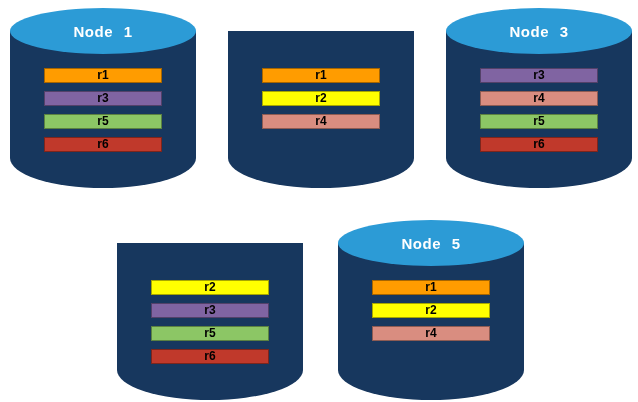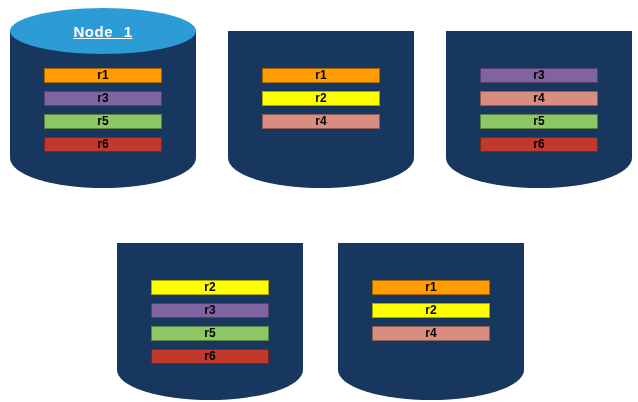--- a/index.html
+++ b/index.html
@@ -51,21 +51,20 @@
     align-items: center;
     justify-content: center;
   }
   .cyl-title {
     color: var(--title-color);
     font-size: 15px;
     font-weight: 700;
     word-spacing: 6px;
     letter-spacing: 0.5px;
     user-select: none;
-    text-decoration: underline;
   }
   .bars {
     position: absolute;
     left: 0; right: 0;
     top: 60px;
     display: flex;
     flex-direction: column;
     align-items: center;
     gap: 8px;
   }
@@ -100,37 +99,43 @@
     <div class="cyl pos-1">
     <div class="cyl-body"></div>
     <div class="bars">
         <div class="bar" style="background: rgb(255, 156, 0);">r1</div>
         <div class="bar" style="background: rgb(255, 255, 0);">r2</div>
         <div class="bar" style="background: rgb(217, 141, 128);">r4</div>
       </div>
   </div>
     <div class="cyl pos-2">
     <div class="cyl-body"></div>
+    <div class="cyl-top">
+      <span class="cyl-title">Node 3</span>
+    </div>
     <div class="bars">
         <div class="bar" style="background: rgb(128, 100, 162);">r3</div>
         <div class="bar" style="background: rgb(217, 141, 128);">r4</div>
         <div class="bar" style="background: rgb(140, 198, 101);">r5</div>
         <div class="bar" style="background: rgb(192, 57, 43);">r6</div>
       </div>
   </div>
     <div class="cyl pos-3">
     <div class="cyl-body"></div>
     <div class="bars">
         <div class="bar" style="background: rgb(255, 255, 0);">r2</div>
         <div class="bar" style="background: rgb(128, 100, 162);">r3</div>
         <div class="bar" style="background: rgb(140, 198, 101);">r5</div>
         <div class="bar" style="background: rgb(192, 57, 43);">r6</div>
       </div>
   </div>
     <div class="cyl pos-4">
     <div class="cyl-body"></div>
+    <div class="cyl-top">
+      <span class="cyl-title">Node 5</span>
+    </div>
     <div class="bars">
         <div class="bar" style="background: rgb(255, 156, 0);">r1</div>
         <div class="bar" style="background: rgb(255, 255, 0);">r2</div>
         <div class="bar" style="background: rgb(217, 141, 128);">r4</div>
       </div>
   </div>
   </div>
 
 </body></html>

